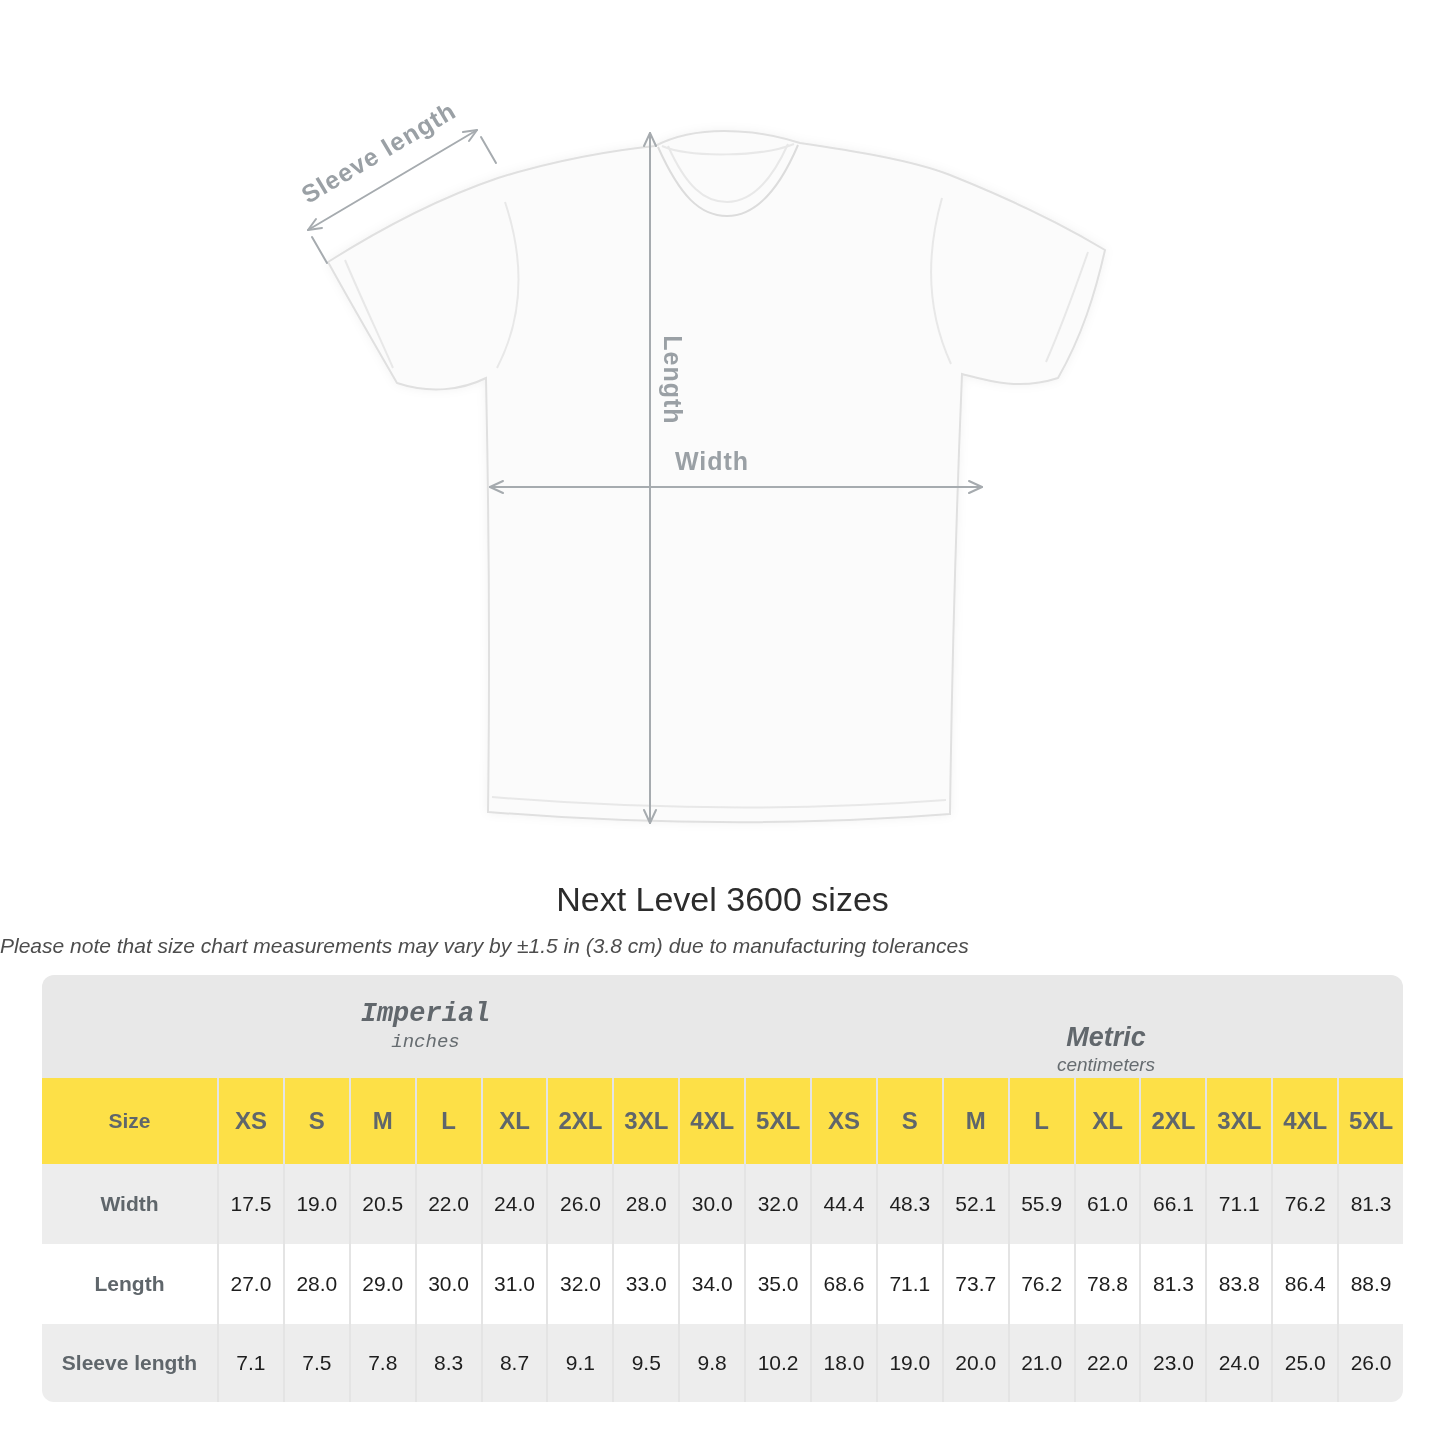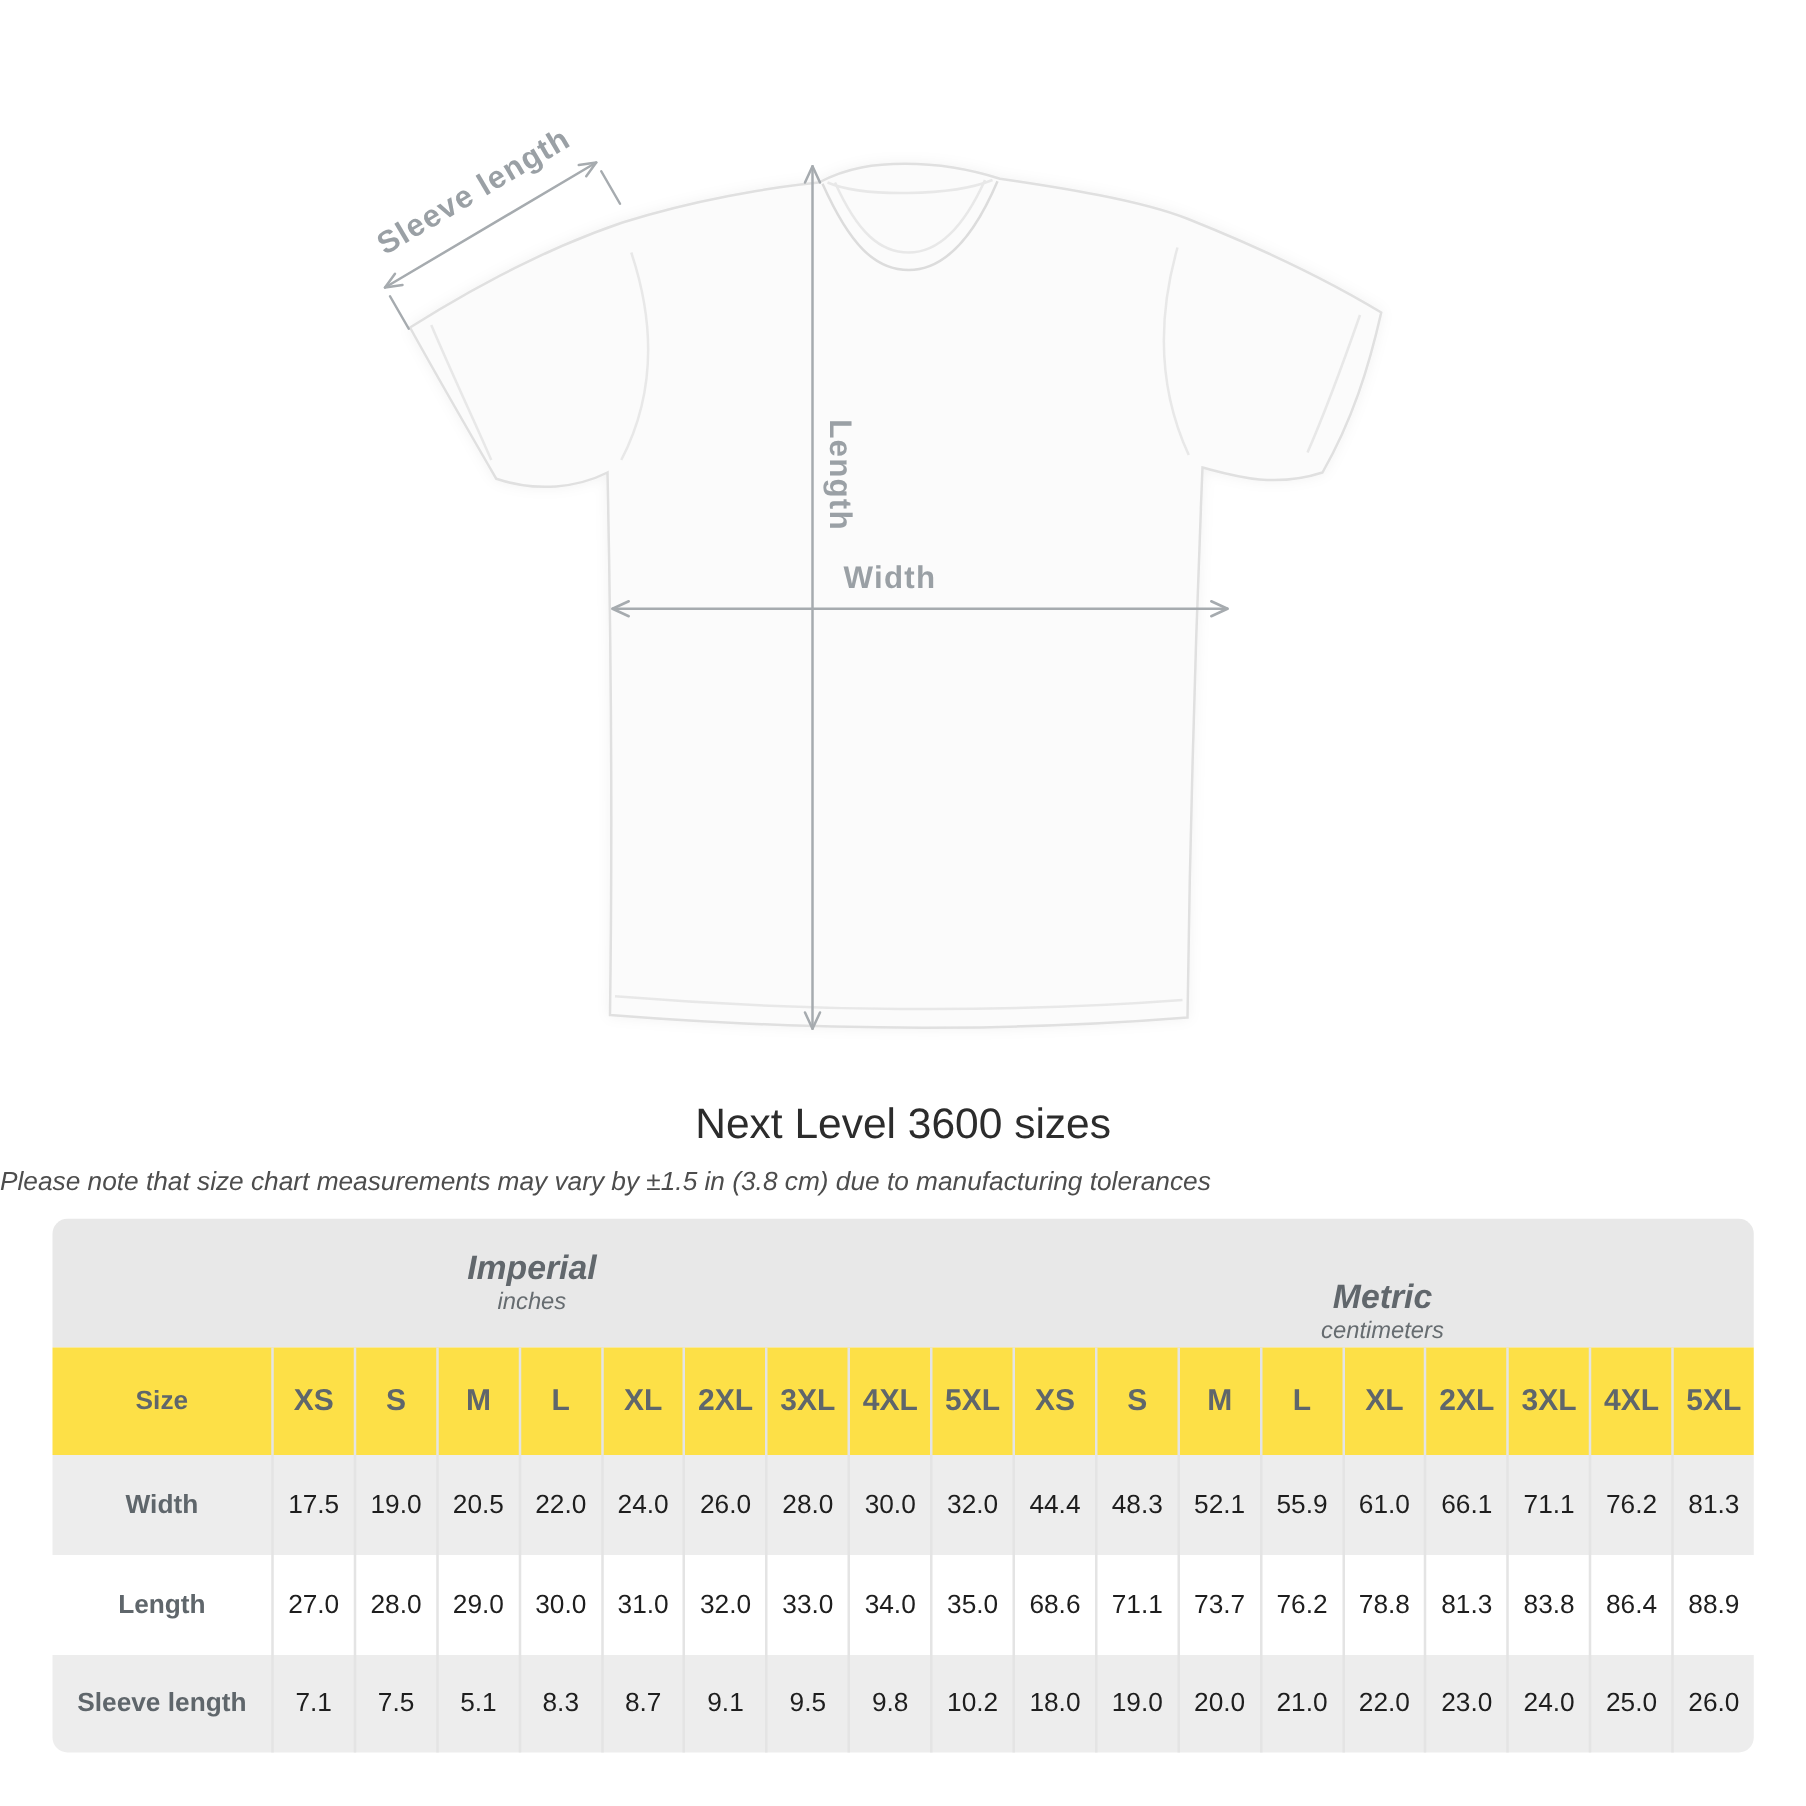--- a/index.html
+++ b/index.html
@@ -18,21 +18,21 @@
   
   .title{position:absolute;top:880px;left:0;width:100%;text-align:center;
          font-size:34px;font-weight:normal;color:#2c2c2c;}
   .subtitle{position:absolute;top:934px;left:0;width:100%;text-align:left;
             font-size:21px;font-style:italic;color:#4d4d4d;}
 
   
   .size-table{position:absolute;left:42px;top:975px;width:1361px;}
   .band{display:flex;height:103px;background:#e8e8e8;border-radius:12px 12px 0 0;}
   .band-sec{display:flex;flex-direction:column;align-items:center;justify-content:center;}
-  .band-sec.imperial{flex:0 0 767px;}
+  .band-sec.imperial{flex:0 0 767px;font-family:Liberation Mono, monospace;}
   .band-sec.metric{flex:1;justify-content:flex-end;}
   .band-title{font-size:27px;font-weight:bold;font-style:italic;color:#61676c;line-height:1.2;}
   .band-sub{font-size:19px;font-style:italic;color:#666c70;line-height:1.3;}
 
   .trow{display:flex;}
   .trow.r-size{height:86px;background:#fde047;}
   .trow.r-data{height:80px;}
   .trow.gray{background:#ededed;}
   .trow.white{background:#ffffff;}
   .trow.last{height:78px;border-radius:0 0 12px 12px;}
@@ -180,21 +180,21 @@
       <div class="cell">81.3</div>
       <div class="cell">83.8</div>
       <div class="cell">86.4</div>
       <div class="cell">88.9</div>
     </div>
 
     <div class="trow r-data gray last">
       <div class="cell lab">Sleeve length</div>
       <div class="cell">7.1</div>
       <div class="cell">7.5</div>
-      <div class="cell">5.1</div>
+      <div class="cell">7.8</div>
       <div class="cell">8.3</div>
       <div class="cell">8.7</div>
       <div class="cell">9.1</div>
       <div class="cell">9.5</div>
       <div class="cell">9.8</div>
       <div class="cell">10.2</div>
       <div class="cell">18.0</div>
       <div class="cell">19.0</div>
       <div class="cell">20.0</div>
       <div class="cell">21.0</div>

